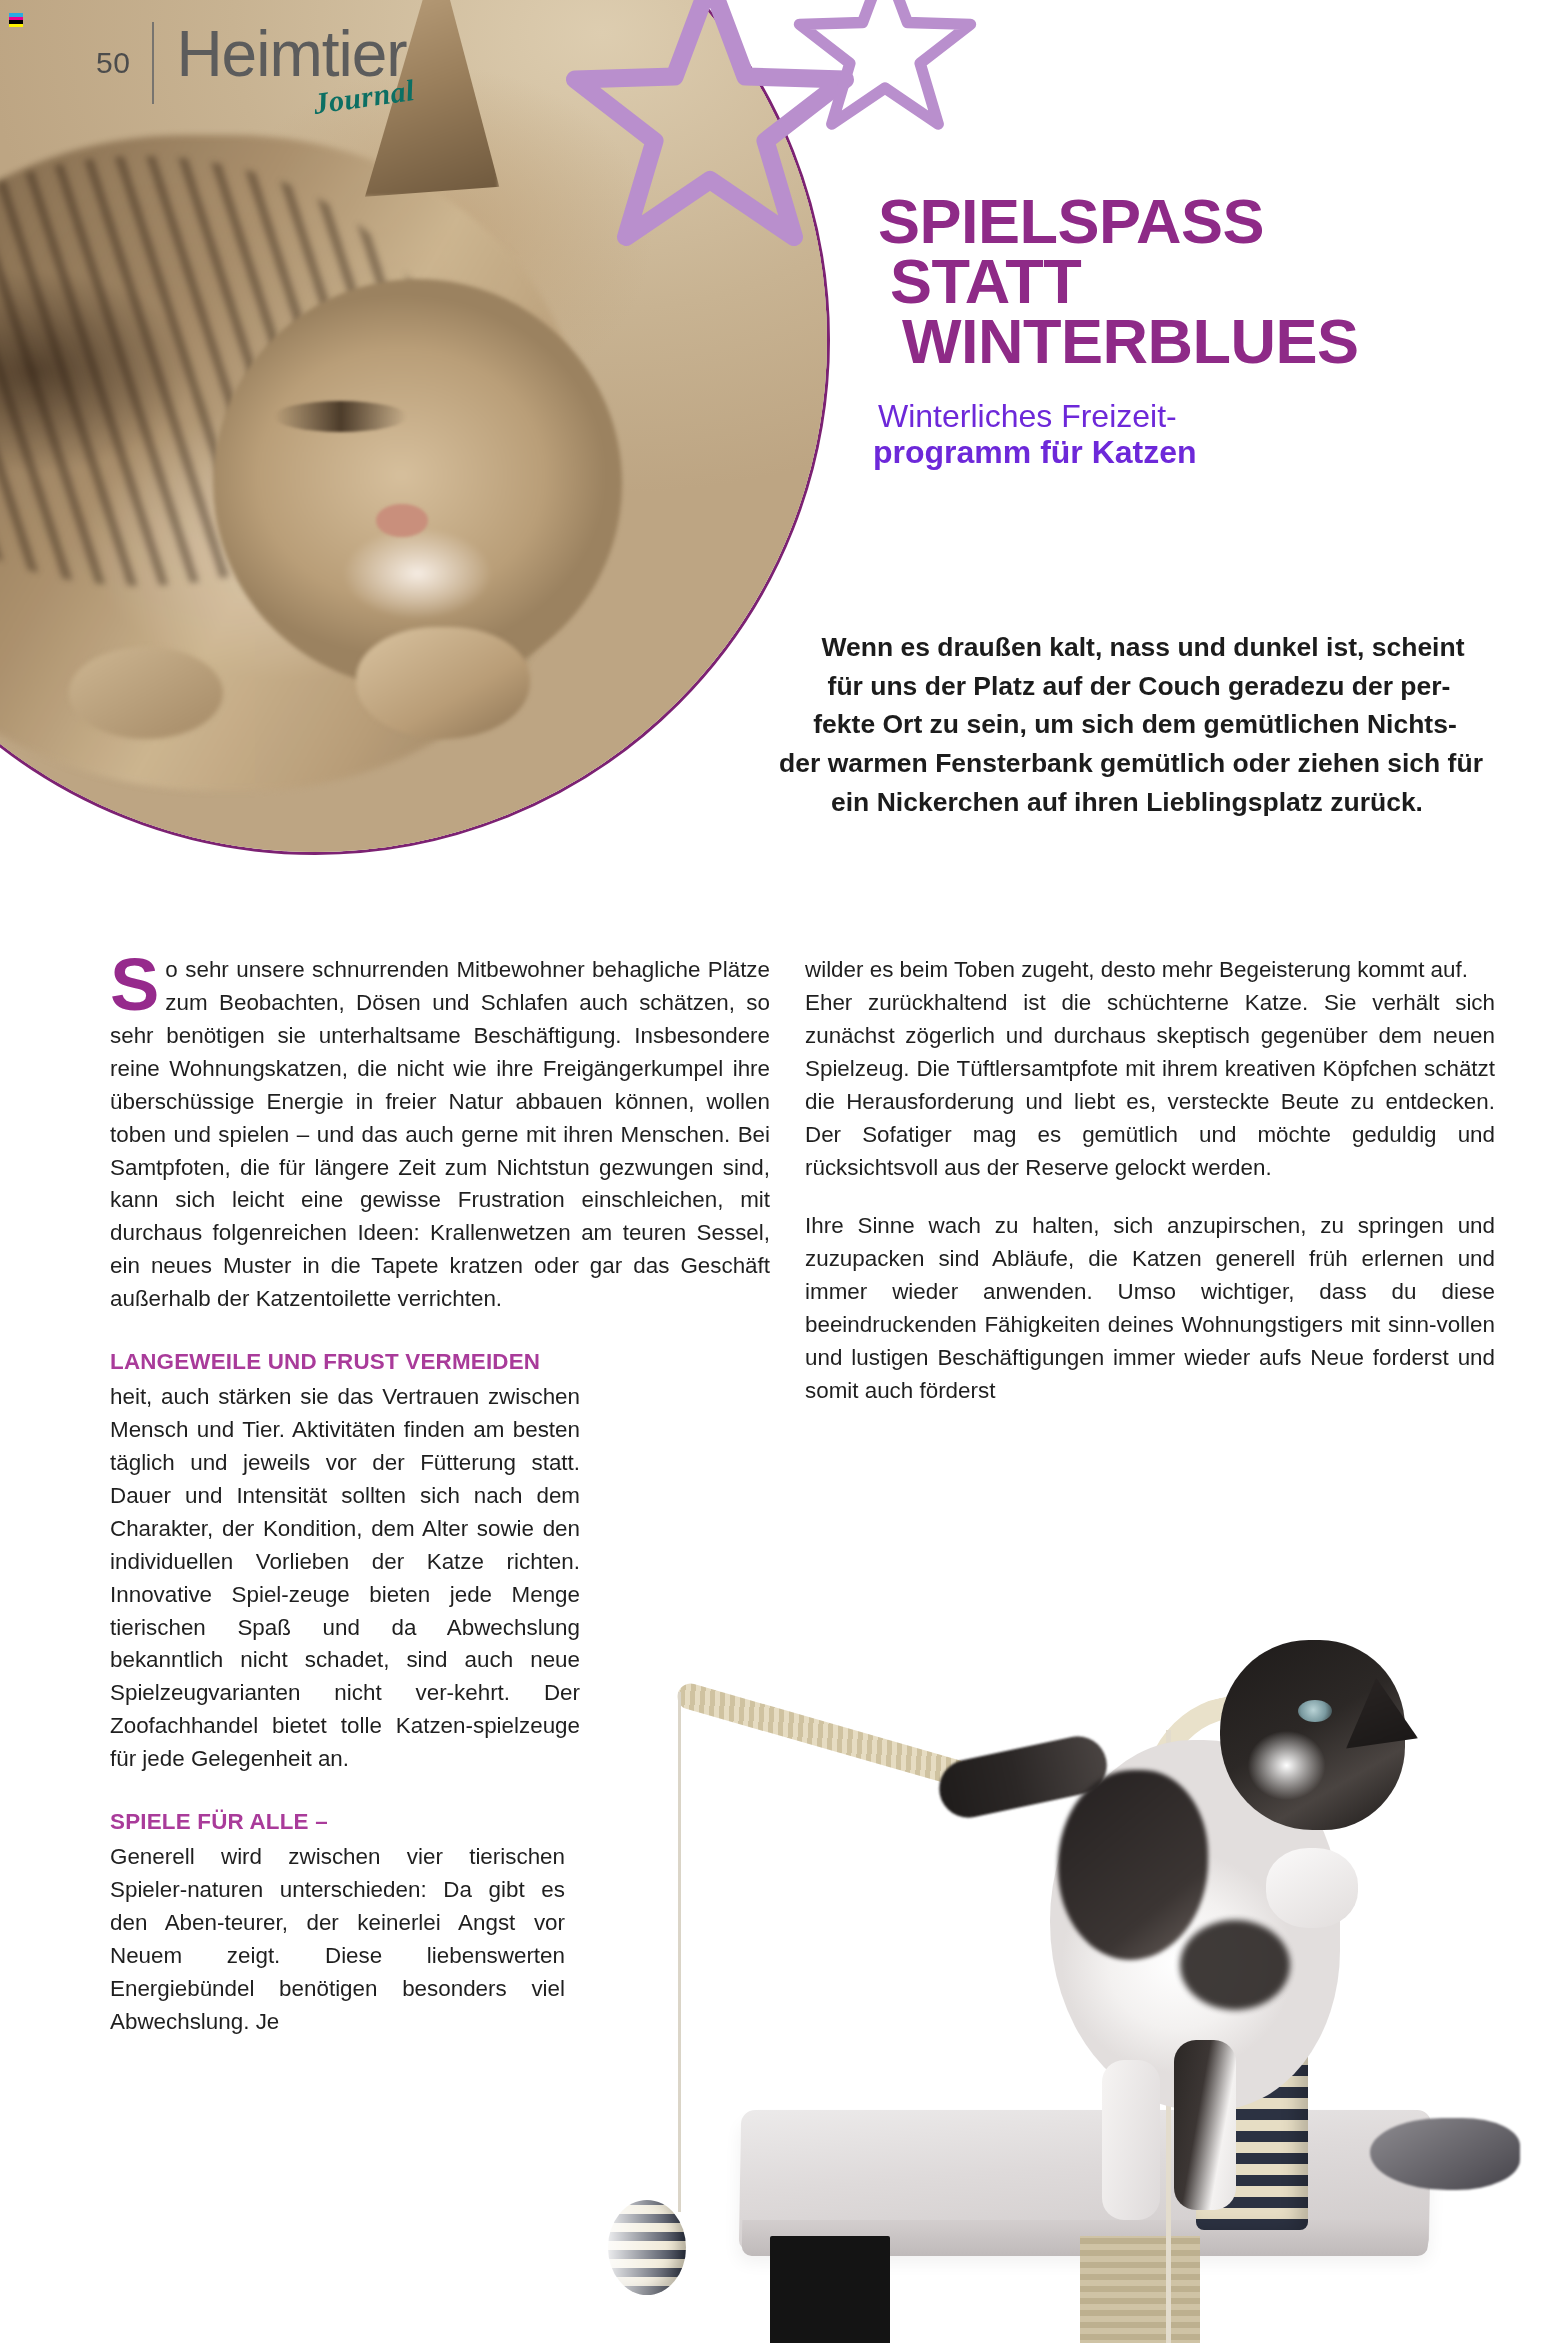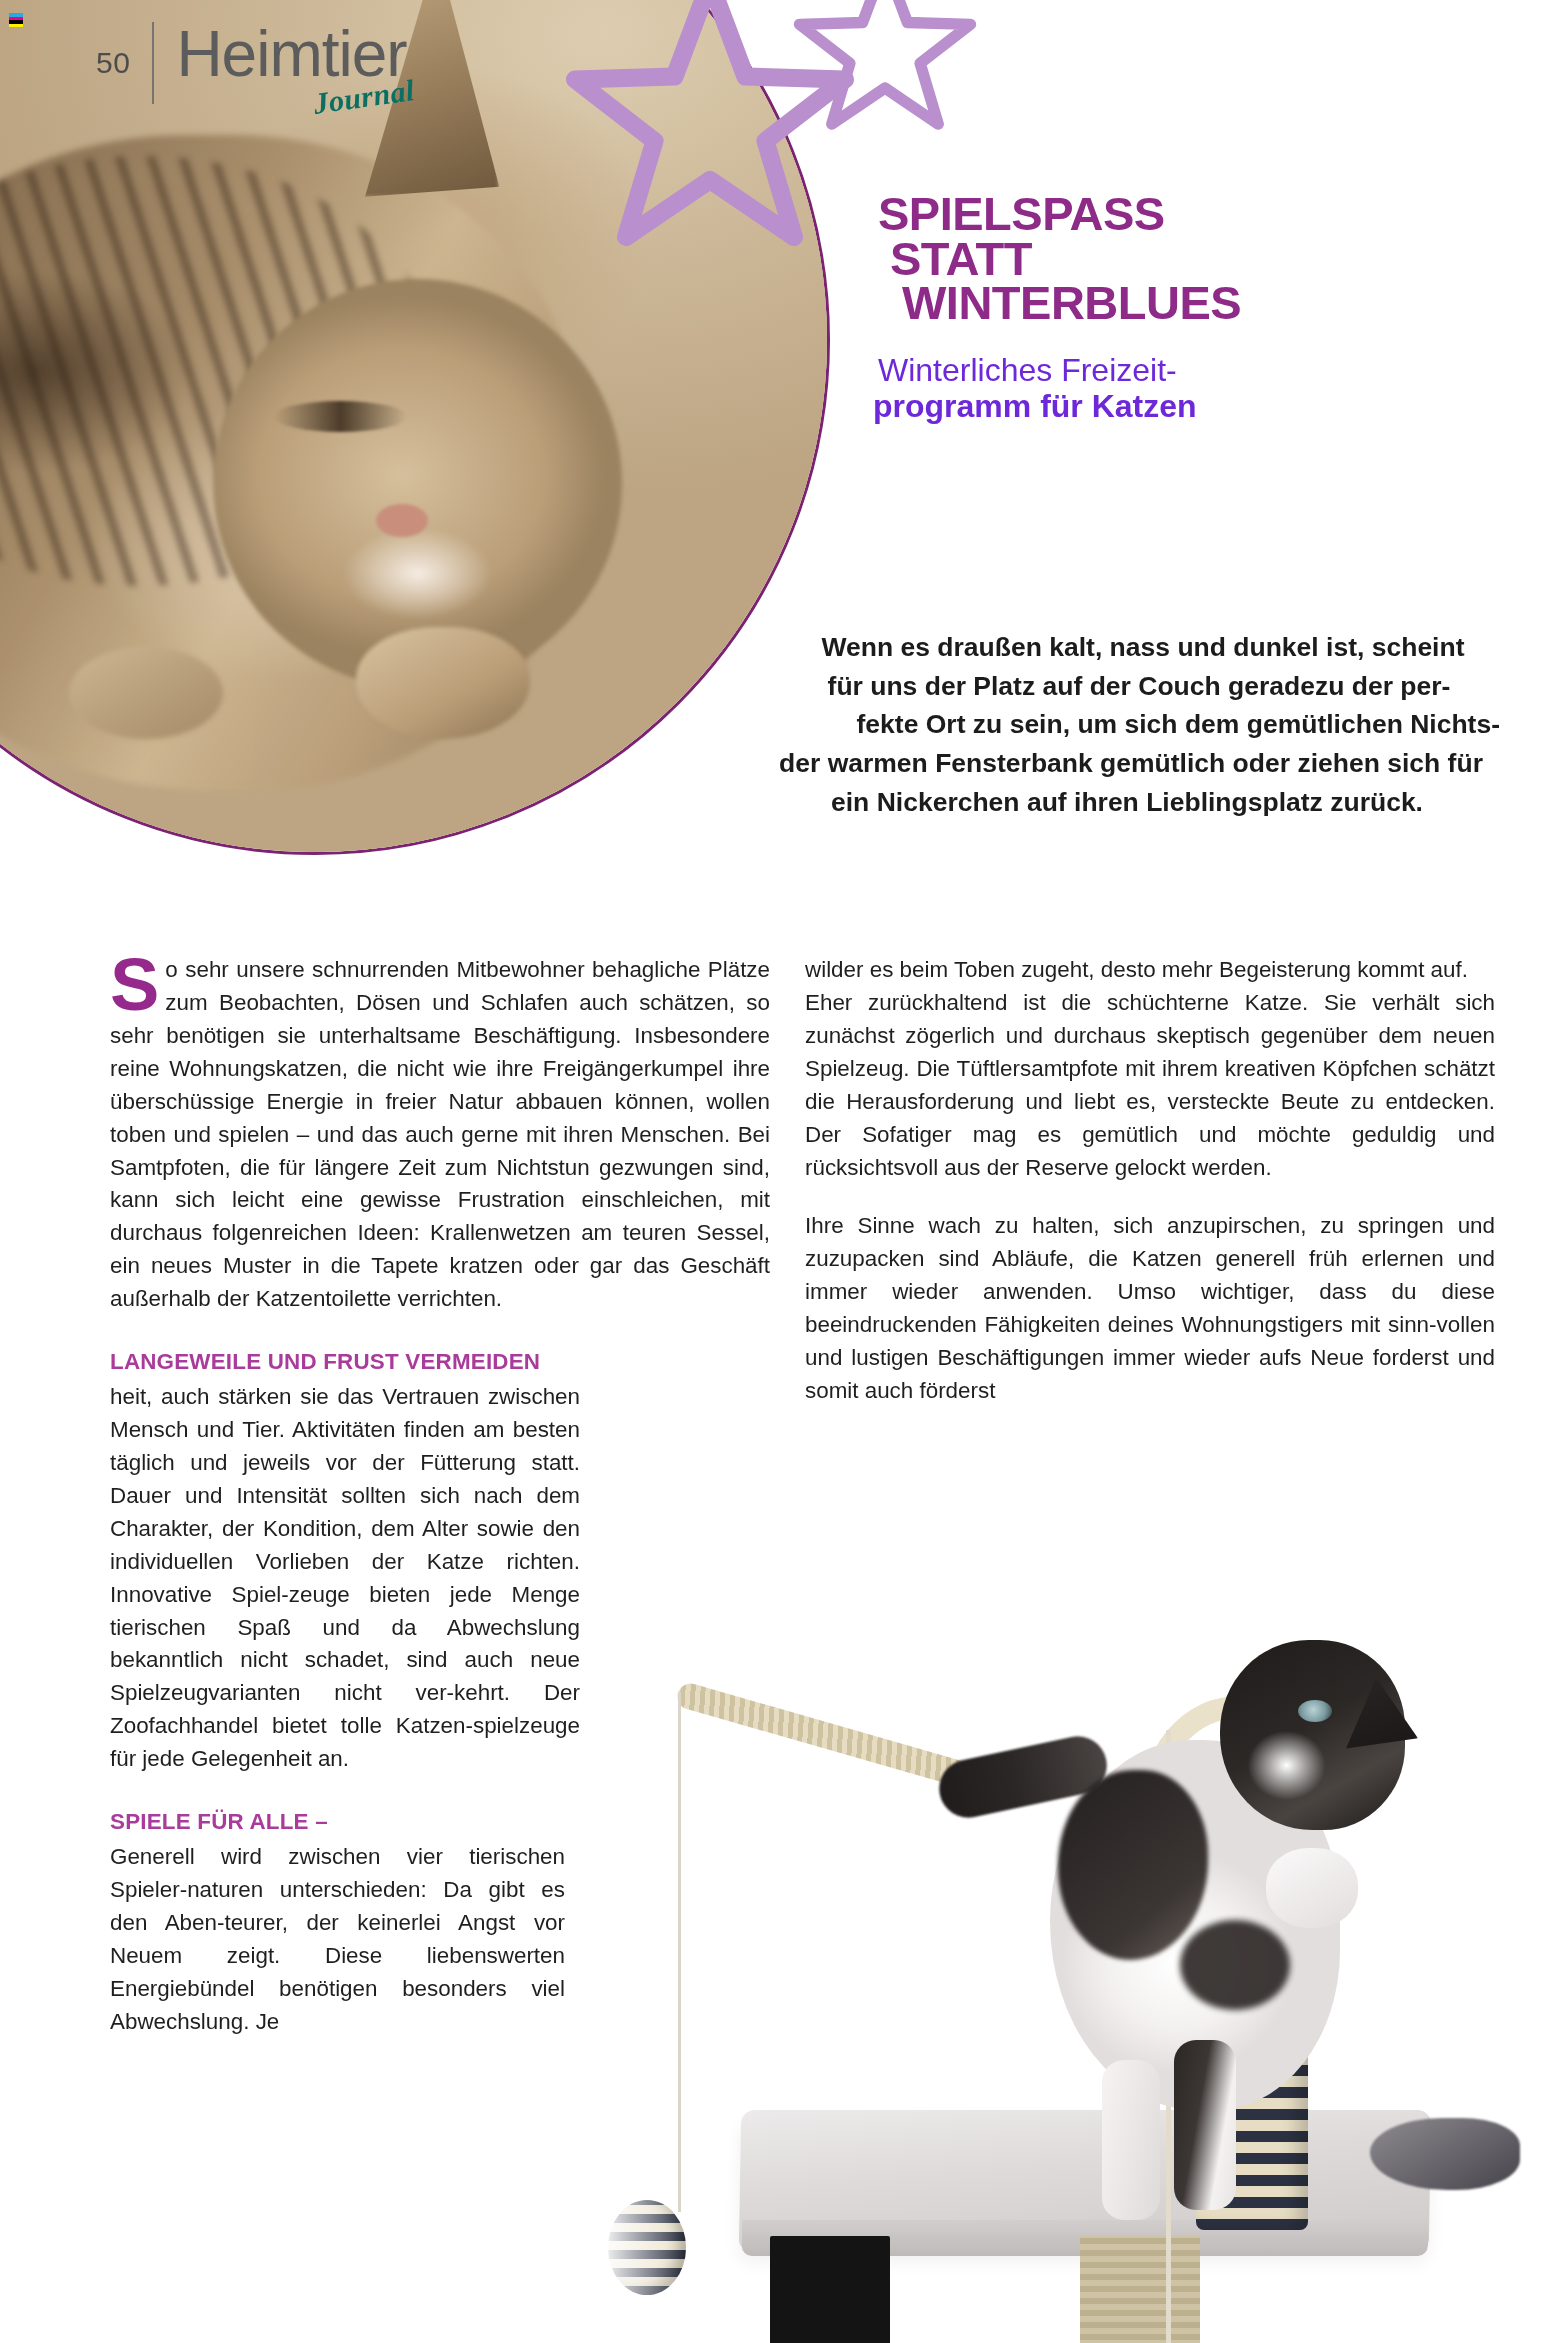--- a/index.html
+++ b/index.html
@@ -121,21 +121,21 @@
   }
 
   
   .headline{
     position:absolute;left:878px;top:192px;width:620px;z-index:30;
   }
   .headline h1{
     margin:0;
     font-family:"Liberation Sans", sans-serif;
     font-weight:bold;
-    font-size:47px;
+    font-size:63px;
     line-height:.95;
     color:#8e2a87;
     letter-spacing:-.5px;
   }
   .hl-l1{display:block;}
   .hl-l2{display:block;margin-left:12px;}
   .hl-l3{display:block;margin-left:24px;}
   .subtitle{
     margin:26px 0 16px 0;
     font-family:"Liberation Sans", sans-serif;
@@ -151,21 +151,21 @@
     font-family:"Liberation Sans", sans-serif;
     font-weight:bold;
     font-size:26.5px;
     line-height:1.46;
     color:#1c1c1c;
     text-align:center;
   }
   .intro span{display:block;white-space:nowrap;}
   .intro span:nth-child(1){margin-left:26px;}
   .intro span:nth-child(2){margin-left:18px;}
-  .intro span:nth-child(3){margin-left:10px;text-align:right;}
+  .intro span:nth-child(3){margin-left:10px;}
   .intro span:nth-child(4){margin-left:2px;}
   .intro span:nth-child(5){margin-left:-6px;}
   .intro span:nth-child(6){margin-left:-14px;}
 
   
   .col{position:absolute;z-index:30;
     font-family:"Liberation Sans", sans-serif;
     font-size:22.4px;line-height:1.47;color:#1f1f1f;
     text-align:justify;
   }

